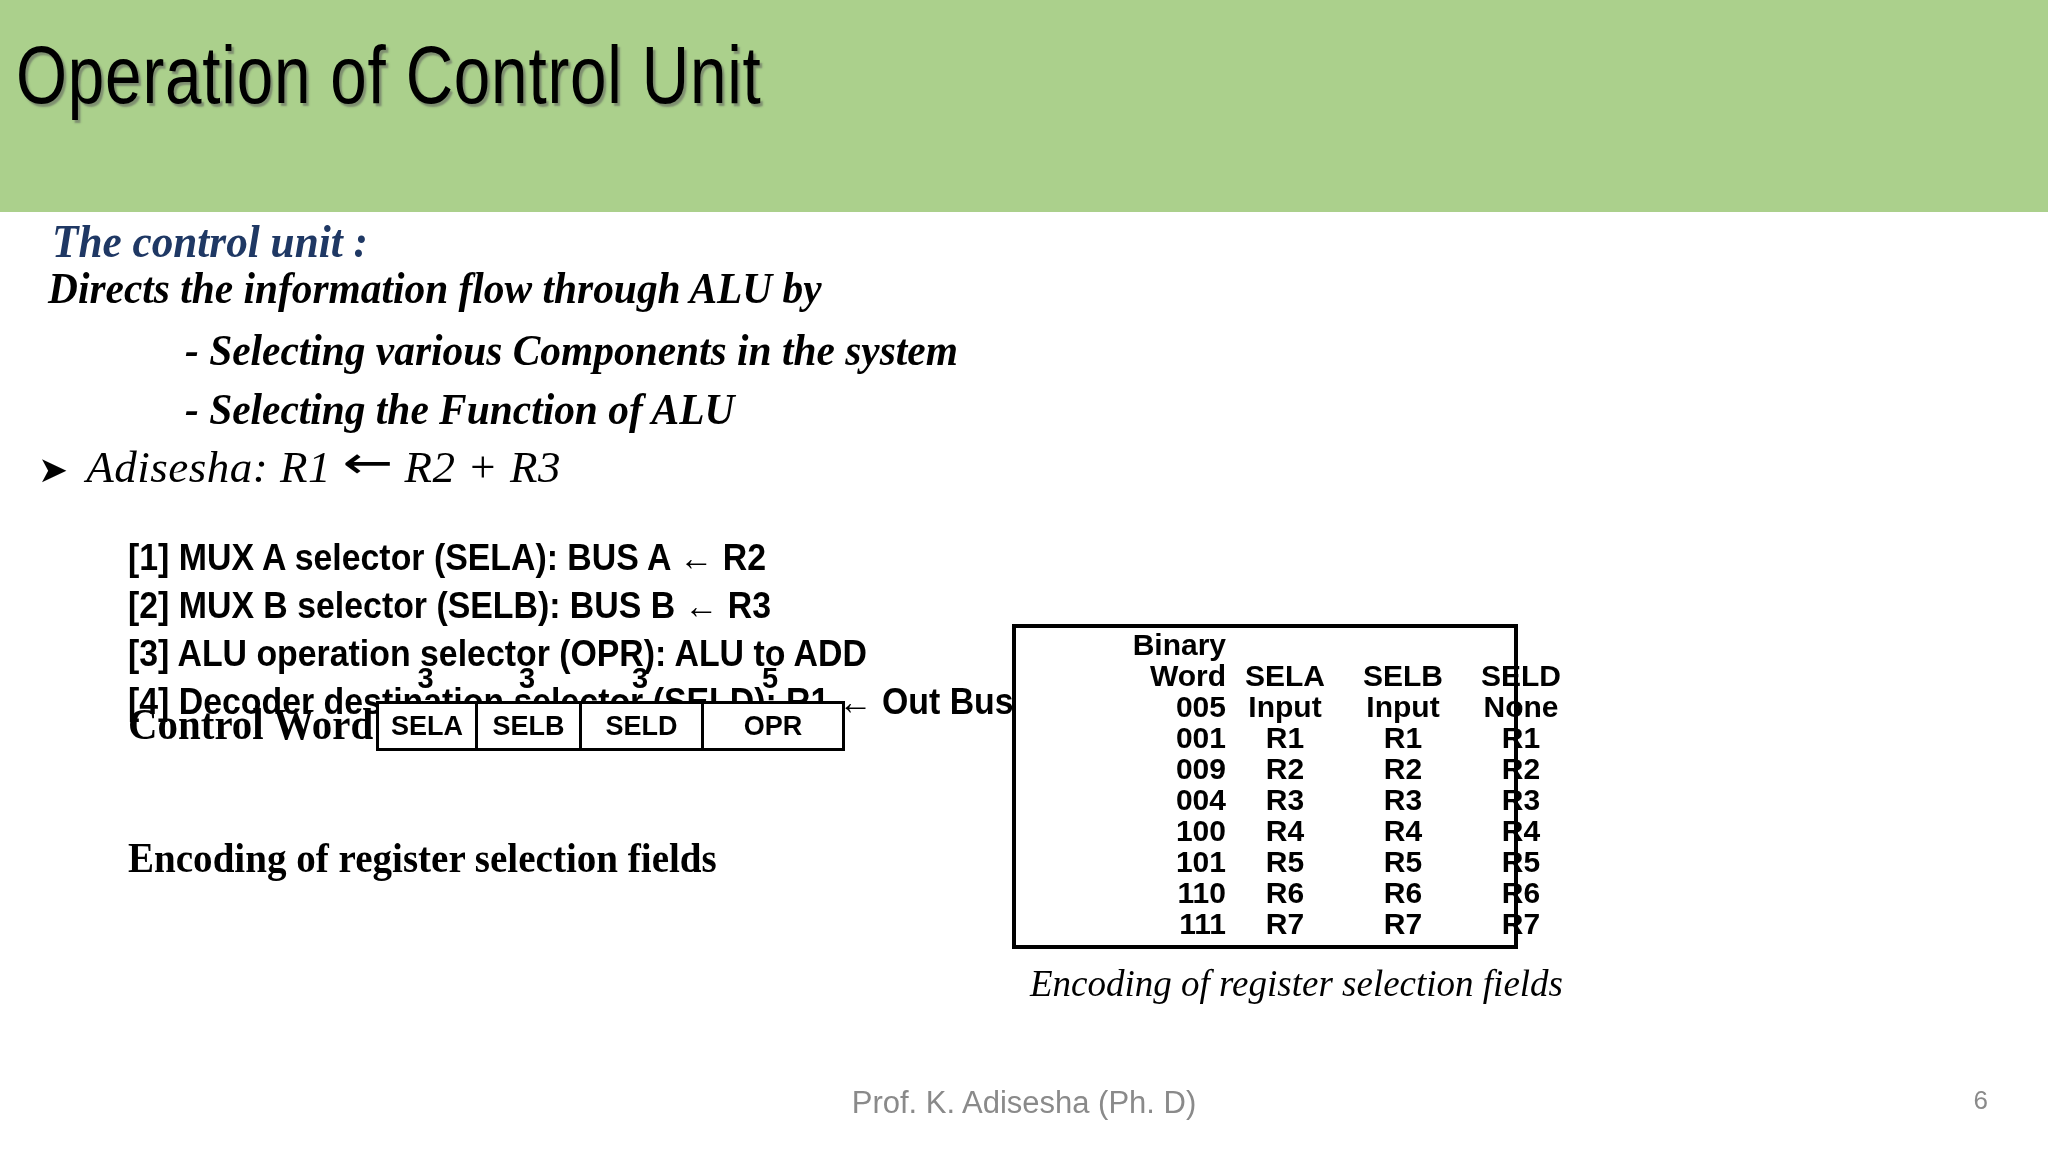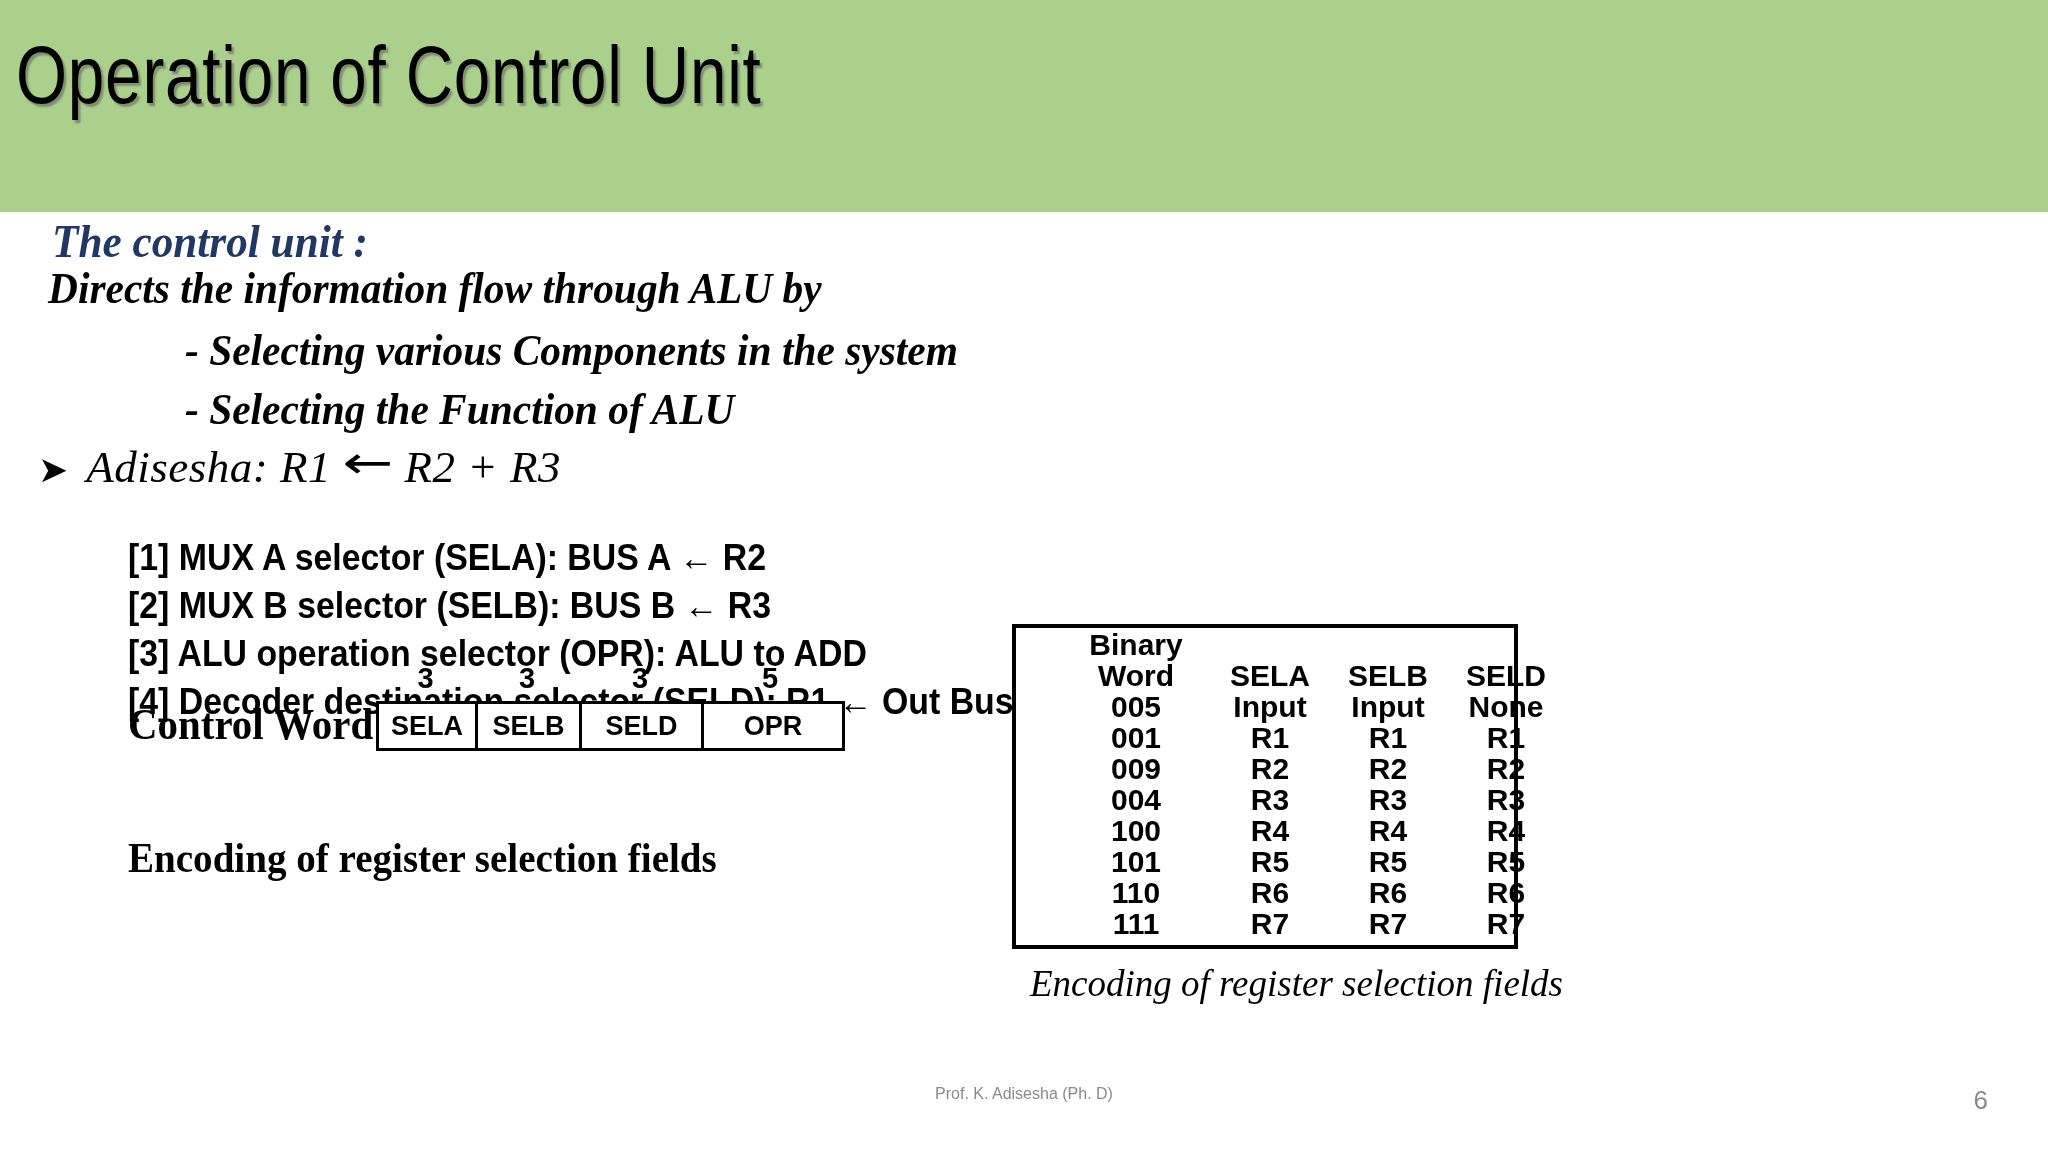--- a/index.html
+++ b/index.html
@@ -229,21 +229,21 @@
     table-layout: fixed;
   }
   .reg-table td, .reg-table th {
     padding: 0;
     height: 31px;
     text-align: center;
     font-weight: bold;
     vertical-align: middle;
     line-height: 31px;
   }
-  .reg-table .col-code { width: 150px; text-align: center; padding-left: 45px; }
+  .reg-table .col-code { width: 150px; text-align: right; padding-left: 60px; }
   .reg-table .col-v { width: 118px; }
   .hdr-binary td { height: 32px; }
   .reg-cell-r1-a { padding-left: 8px; }
 
   .table-caption {
     position: absolute;
     left: 1030px;
     top: 748px;
     width: 500px;
     text-align: center;
@@ -255,21 +255,21 @@
   }
 
   
   .footer-author {
     position: absolute;
     left: 0;
     top: 1085px;
     width: 2048px;
     text-align: center;
     font-family: "Liberation Sans", sans-serif;
-    font-size: 16px;
+    font-size: 31px;
     color: #8a8a8a;
   }
   .footer-page {
     position: absolute;
     right: 60px;
     top: 1085px;
     font-family: "Liberation Sans", sans-serif;
     font-size: 26px;
     color: #8a8a8a;
   }

